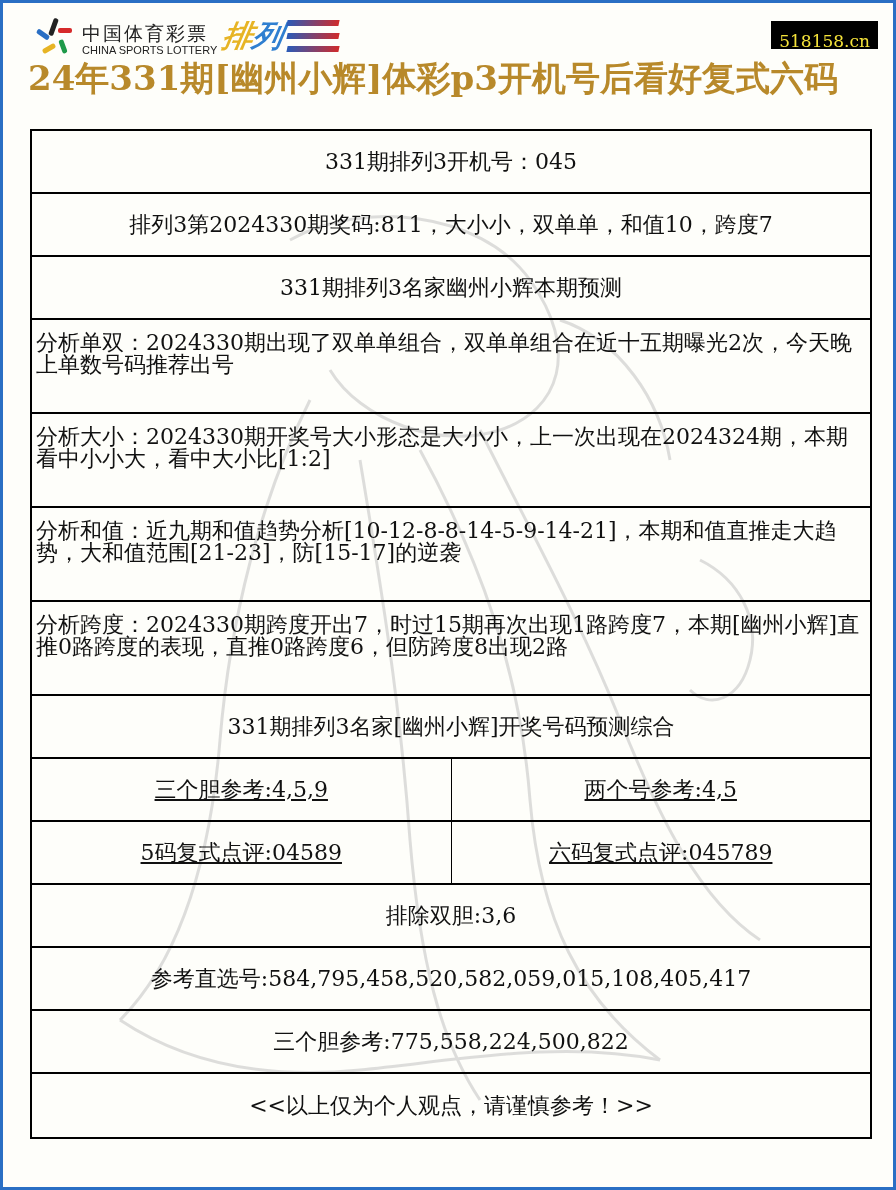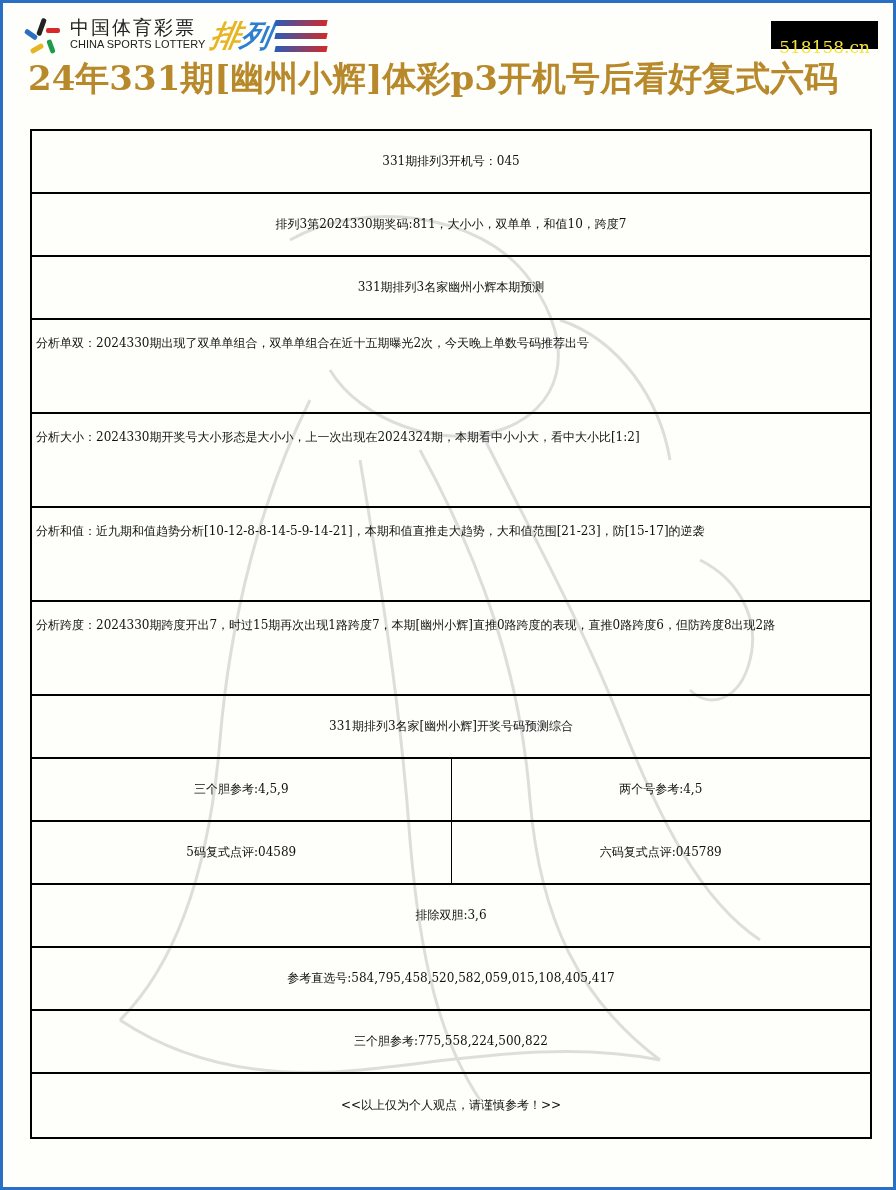--- a/index.html
+++ b/index.html
@@ -15,59 +15,59 @@
       border-top-width: 3px;
       background: #fefefa;
     }
     .watermark {
       position: absolute; left: 60px; top: 200px; width: 780px; height: 940px;
       opacity: 0.22; pointer-events: none;
     }
     .header {
       position: absolute; left: 18px; top: 16px; height: 46px; width: 860px;
     }
-    .logo { position: absolute; left: 4px; top: 0; display: flex; align-items: flex-start; }
+    .logo { position: absolute; left: 16px; top: 0; display: flex; align-items: flex-end; }
     .logo-mark { width: 40px; height: 40px; position: relative; }
     .logo-mark span { position: absolute; display: block; height: 5px; border-radius: 2px; }
     .logo-text { margin-left: 8px; display: flex; flex-direction: column; }
     .logo-cn { font-family: "DejaVu Sans", sans-serif; font-size: 19px; color: #222; letter-spacing: 2px; line-height: 22px; }
     .logo-en { font-family: "Liberation Sans", sans-serif; font-size: 11px; font-weight: normal; color: #222; line-height: 12px; }
     .logo-p3 { margin-left: 6px; display: flex; align-items: center; height: 40px; }
     .p3a { font-family: "DejaVu Sans", sans-serif; font-weight: bold; font-style: italic; font-size: 30px; color: #e7b424; transform: skewX(-10deg); }
     .p3b { font-family: "DejaVu Sans", sans-serif; font-weight: bold; font-style: italic; font-size: 30px; color: #2f7fd0; transform: skewX(-10deg); }
     .p3-lines { margin-left: 4px; width: 52px; height: 32px; display: flex; flex-direction: column; justify-content: space-between; }
     .p3-lines i { display: block; height: 6px; background: linear-gradient(90deg, #2a5bb8, #d02b2b); transform: skewX(-12deg); }
     .site-badge {
       position: absolute; right: 18px; top: 21px;
       background: #000; color: #f5e33a;
       font-family: "DejaVu Serif", serif; font-size: 17px;
-      padding: 14px 8px; height: 28px; line-height: 24px;
+      padding: 8px 8px; height: 28px; line-height: 24px;
     }
     .title {
       position: absolute; left: 28px; top: 56px; width: 850px;
       color: #b8892a; font-size: 34px; letter-spacing: 0px;
       font-family: "DejaVu Serif", "Liberation Serif", serif;
       white-space: nowrap; line-height: 44px;
     }
     .table-wrap {
       position: absolute; left: 30px; top: 129px; width: 842px;
       border: 2px solid #000;
     }
     .row {
       border-bottom: 2px solid #000;
       height: 63px;
       display: flex; align-items: center; justify-content: center;
-      font-size: 12px; color: #111;
+      font-size: 22px; color: #111;
       background: rgba(255,255,255,0.15);
       position: relative;
     }
     .row:last-child { border-bottom: none; }
     .row.tall { height: 94px; align-items: flex-start; justify-content: flex-start; padding: 12px 4px 0 4px; line-height: 22px; text-align: left; }
     .row.split { padding: 0; justify-content: stretch; }
-    .cell { flex: 1; height: 100%; display: flex; align-items: center; justify-content: center; border-right: 1px solid #000; }
+    .cell { flex: 1; height: 100%; display: flex; align-items: center; justify-content: center; border-right: 1px solid #000; text-decoration: underline; }
     .cell:last-child { border-right: none; }
   </style>
 </head>
 <body>
 
 <div class="frame"></div>
 
 <svg class="watermark" viewBox="0 0 780 940" fill="none" stroke="#555" stroke-width="3">
   <path d="M230 40 C 300 0, 420 10, 470 80 C 520 150, 500 210, 440 230 C 380 250, 300 220, 270 170"></path>
   <path d="M250 200 C 200 300, 170 420, 160 540 C 150 660, 120 760, 60 820"></path>

